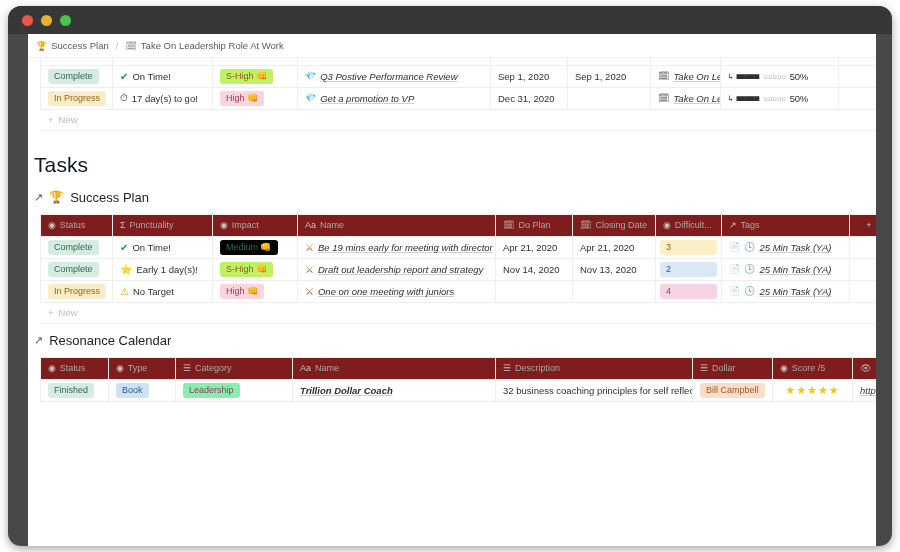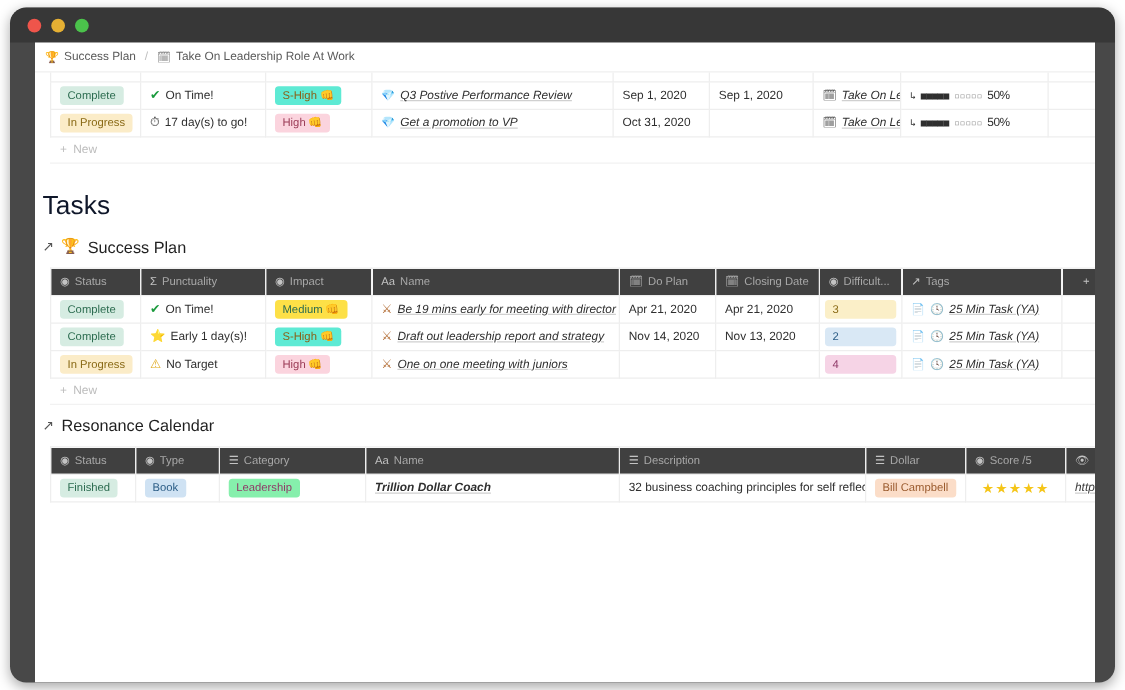--- a/index.html
+++ b/index.html
@@ -57,41 +57,41 @@
     color:#2f2f2f;
     text-align:left;
     vertical-align:middle;
     white-space:nowrap;
     overflow:hidden;
     font-weight:normal;
   }
   .tbl thead th{
     color:#a8a8a8;
     font-size:9px;
-    background:#404040;
+    background:#7f1d1d;
     border-top:1px solid #eeeeee;
   }
   .tbl thead th .hico{ color:#c3c3c3; margin-right:4px; font-size:9px; }
   .tbl tr td:first-child, .tbl tr th:first-child{ border-left:1px solid #eeeeee; }
 
   .clipped-row td{ height:7px; padding:0; border-bottom:1px solid #eeeeee;}
 
   
   .pill{
     display:inline-block; padding:1px 6px; border-radius:3px;
     font-size:9px; line-height:13px; white-space:nowrap;
   }
   .p-complete{ background:#d6ece2; color:#2b6b4f; }
   .p-inprogress{ background:#fbecc8; color:#8a6a16; }
   .p-finished{ background:#d6ece2; color:#2b6b4f; }
   .p-book{ background:#cfe2f3; color:#2c5d86; }
   .p-leadership{ background:#86efac; color:#8f3a68; }
-  .p-shigh{ background:#5eead4; color:#8a5f15; }
+  .p-shigh{ background:#bef264; color:#8a5f15; }
   .p-high{ background:#fbd4de; color:#9a3a55; }
-  .p-medium{ background:#fde047; color:#2b6b4f;text-align:right; }
+  .p-medium{ background:#000000; color:#2b6b4f;text-align:right; }
   .p-creator{ background:#fbddc8; color:#9a5a2d; }
   .p-num3{ background:#fbefc8; color:#8a6a16; }
   .p-num2{ background:#d9e8f5; color:#2c5d86; }
   .p-num4{ background:#f6d4e6; color:#8f3a68; }
   .num-cell{ display:inline-block; width:100%; }
 
   .cellrow{ display:flex; align-items:center; gap:4px; }
   .ulink{ text-decoration:underline; text-decoration-color:#d0d0d0;font-style:italic; }
 
   
@@ -224,21 +224,21 @@
             </td>
             <td>
               <span class="pill p-high"><span>High</span> <span class="emoji">👊</span></span>
             </td>
             <td>
               <span class="cellrow">
                 <span class="emoji">💎</span>
                 <span class="ulink">Get a promotion to VP</span>
               </span>
             </td>
-            <td>Oct 31, 2020</td>
+            <td>Dec 31, 2020</td>
             <td></td>
             <td>
               <span class="cellrow">
                 <span class="emoji">🗓</span>
                 <span class="ulink">Take On Leade</span>
               </span>
             </td>
             <td>
               <span class="cellrow prog">
                 <span>↳</span>

